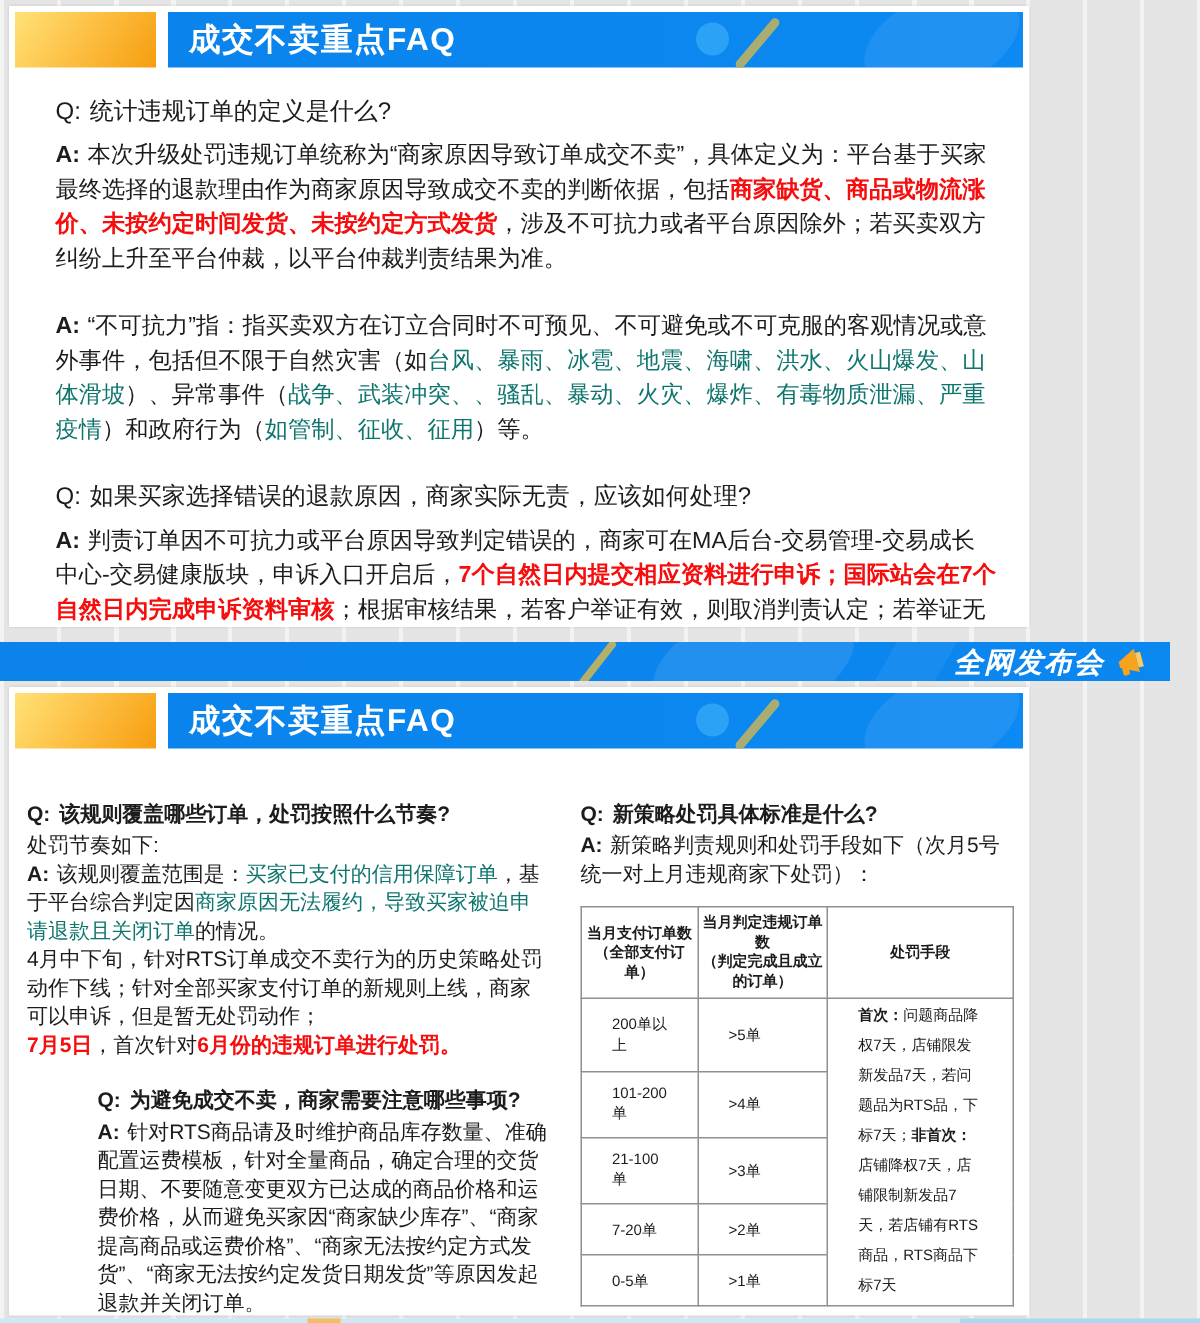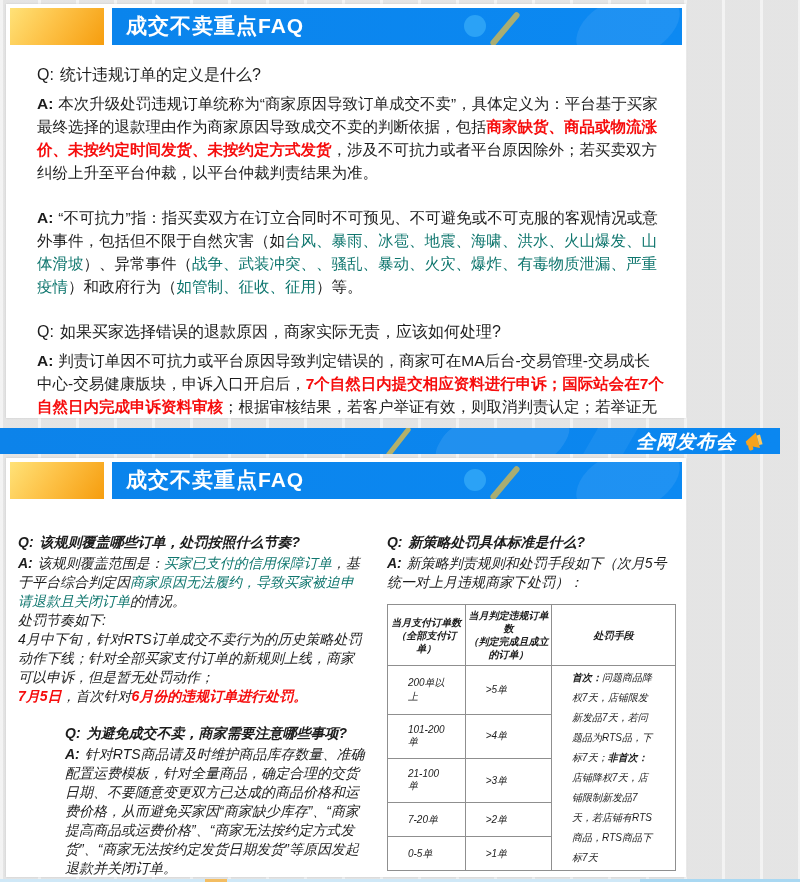--- a/index.html
+++ b/index.html
@@ -63,21 +63,21 @@
   #mid-banner .tanline{position:absolute;left:396px;top:-4px;width:5px;height:36px;background:#b3b06a;border-radius:2px;transform:rotate(38deg);}
   #mid-banner .band{position:absolute;left:440px;top:-8px;width:125px;height:44px;background:rgba(255,255,255,.09);transform:skewX(-30deg);border-radius:20px;}
   #mid-banner .band2{position:absolute;left:590px;top:-8px;width:40px;height:44px;background:rgba(255,255,255,.06);transform:skewX(-30deg);}
   .mid-title{
     position:absolute;right:44px;top:1px;color:#fff;
     font-size:19px;font-weight:bold;font-style:italic;letter-spacing:1px;
   }
   .megaphone{position:absolute;right:12px;top:1px;}
 
   
-  .cols{display:flex;padding:34px 10px 0 12px;gap:20px;color:#1c1c1c;font-style:italic;}
+  .cols{display:flex;padding:34px 10px 0 12px;gap:20px;color:#1c1c1c;}
   .col-left{width:408px;}
   .col-right{width:338px;}
   .s2 .q-line{font-size:14px;font-weight:bold;line-height:19px;margin:0 0 2px 0;}
   .s2 p{font-size:14px;line-height:19px;margin:0;}
   .s2 .qa2{margin-top:18px;margin-left:47px;}
   .s2 .table-wrap{margin-top:12px;}
 
   table.penalty{border-collapse:collapse;width:100%;table-layout:fixed;}
   table.penalty th,table.penalty td{border:1px solid #8f8f8f;}
   table.penalty th{
@@ -169,24 +169,24 @@
       </div>
     </div>
 
     <div class="cols s2">
 
       <div class="col-left">
         <div class="qa">
           <div class="q-line">
             <span class="q-prefix">Q:</span><span>该规则覆盖哪些订单，处罚按照什么节奏?</span>
           </div>
+          <p>处罚节奏如下:</p>
           <p>
             <span class="a-label">A:</span><span><span class="sg-n">该规则覆盖范围是：</span><span class="sg-r">买家已支付的信用保障订单</span><span class="sg-n">，基于平台综合判定因</span><span class="sg-r">商家原因无法履约，导致买家被迫申请退款且关闭订单</span><span class="sg-n">的情况。</span></span>
           </p>
-          <p>处罚节奏如下:</p>
           <p>4月中下旬，针对RTS订单成交不卖行为的历史策略处罚动作下线；针对全部买家支付订单的新规则上线，商家可以申诉，但是暂无处罚动作；</p>
           <p><span class="sg-rb">7月5日</span><span class="sg-n">，首次针对</span><span class="sg-rb">6月份的违规订单进行处罚。</span></p>
         </div>
 
         <div class="qa qa2">
           <div class="q-line">
             <span class="q-prefix">Q:</span><span>为避免成交不卖，商家需要注意哪些事项?</span>
           </div>
           <p>
             <span class="a-label">A:</span><span>针对RTS商品请及时维护商品库存数量、准确配置运费模板，针对全量商品，确定合理的交货日期、不要随意变更双方已达成的商品价格和运费价格，从而避免买家因“商家缺少库存”、“商家提高商品或运费价格”、“商家无法按约定方式发货”、“商家无法按约定发货日期发货”等原因发起退款并关闭订单。</span>

